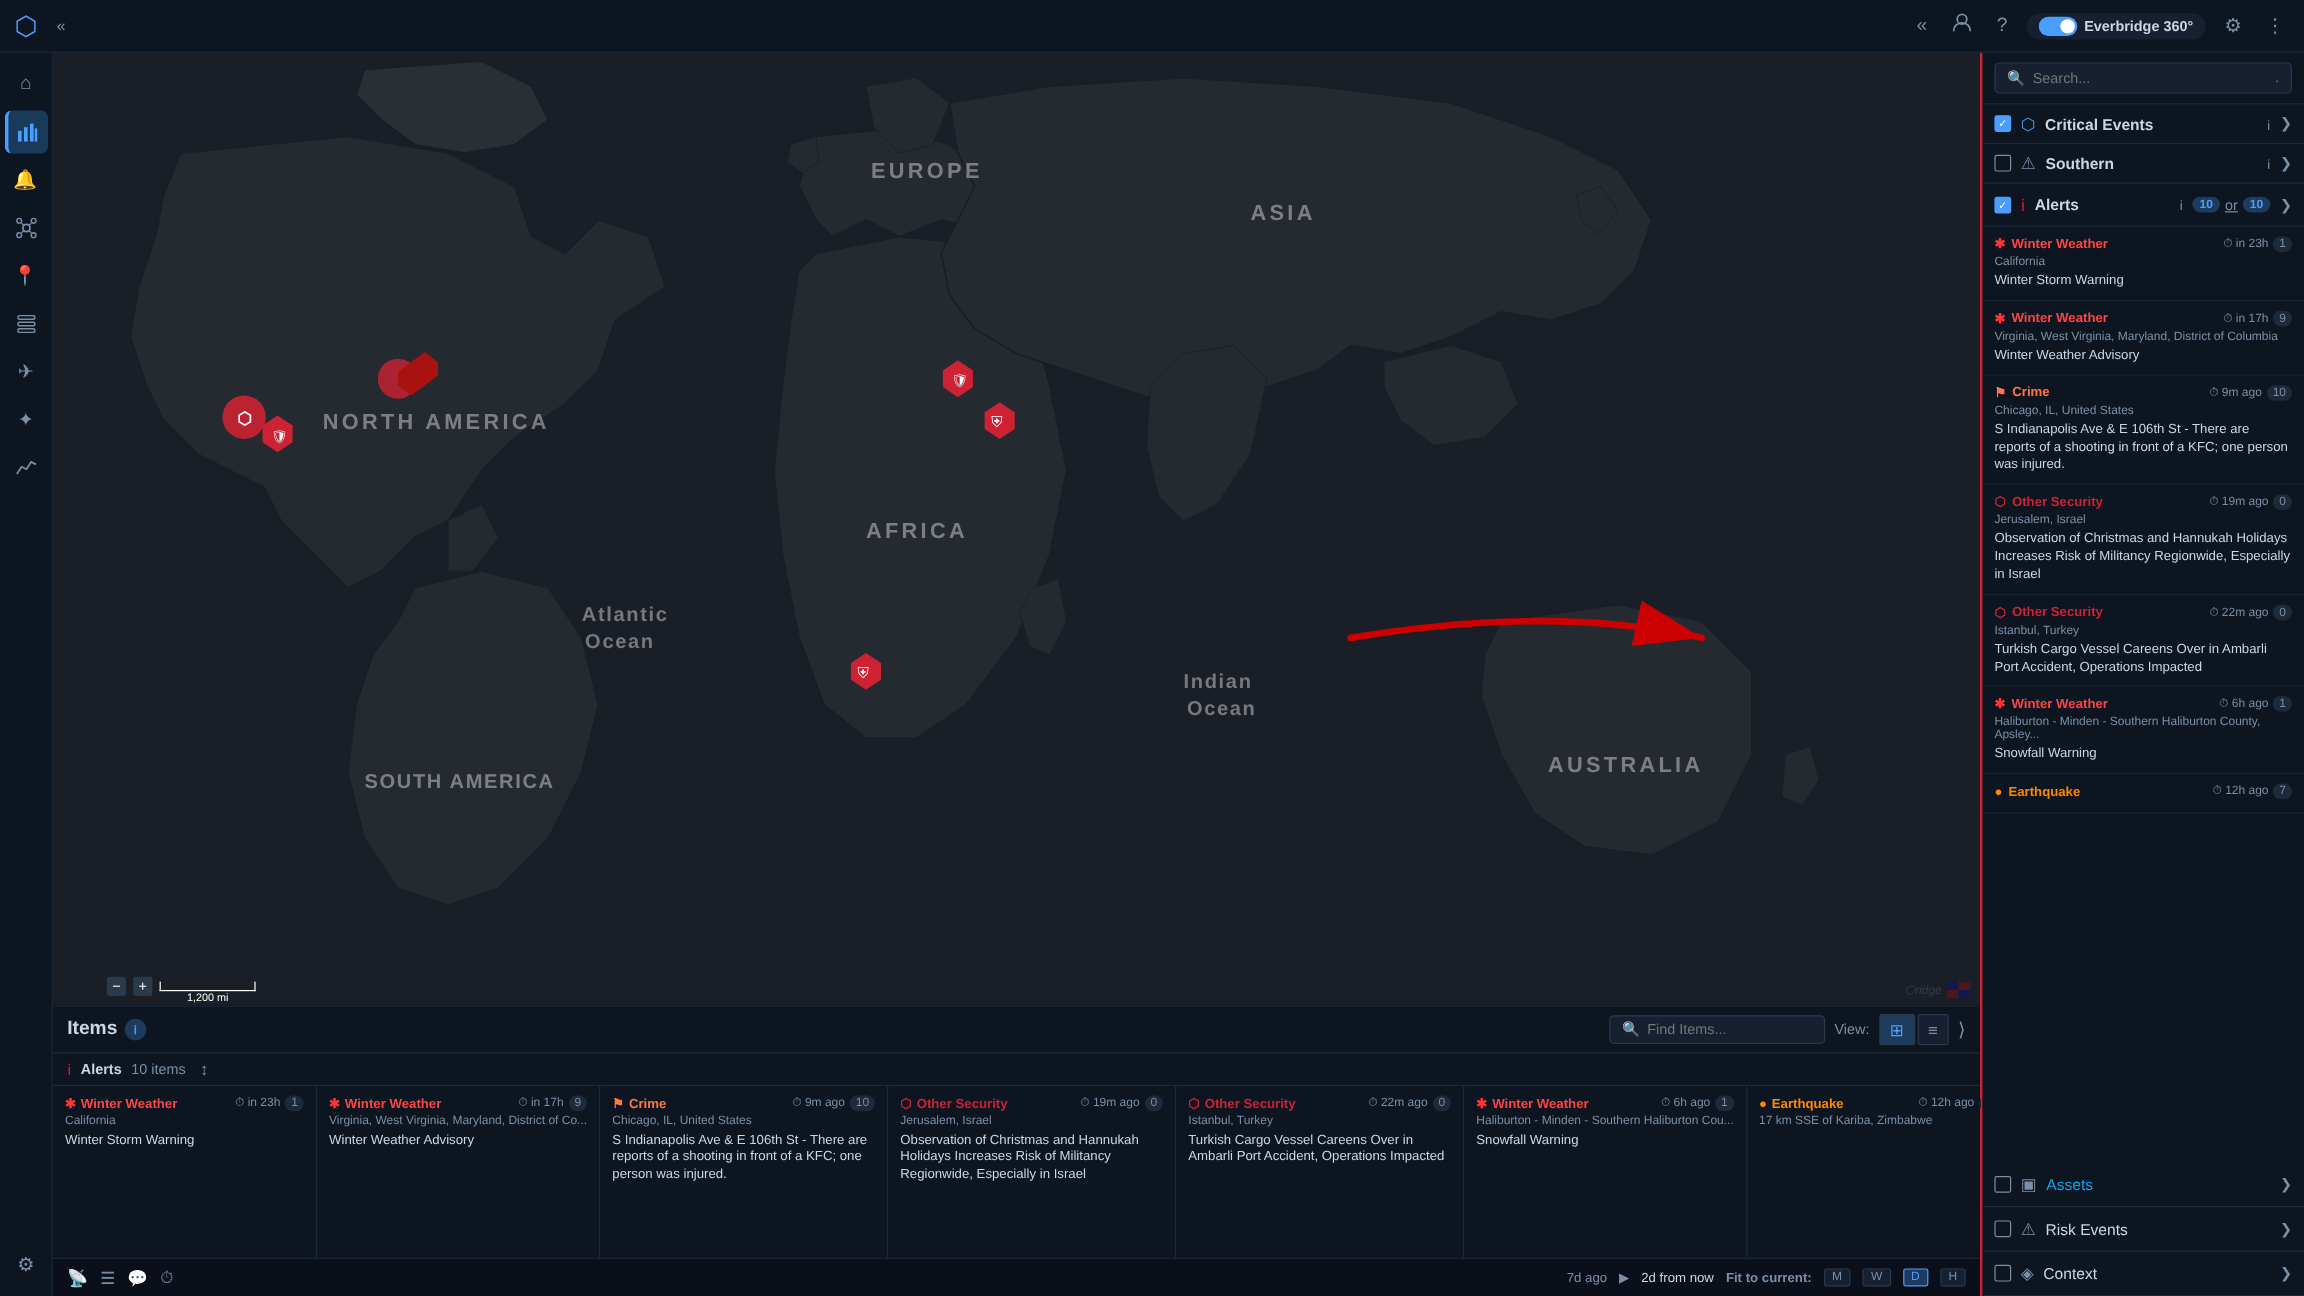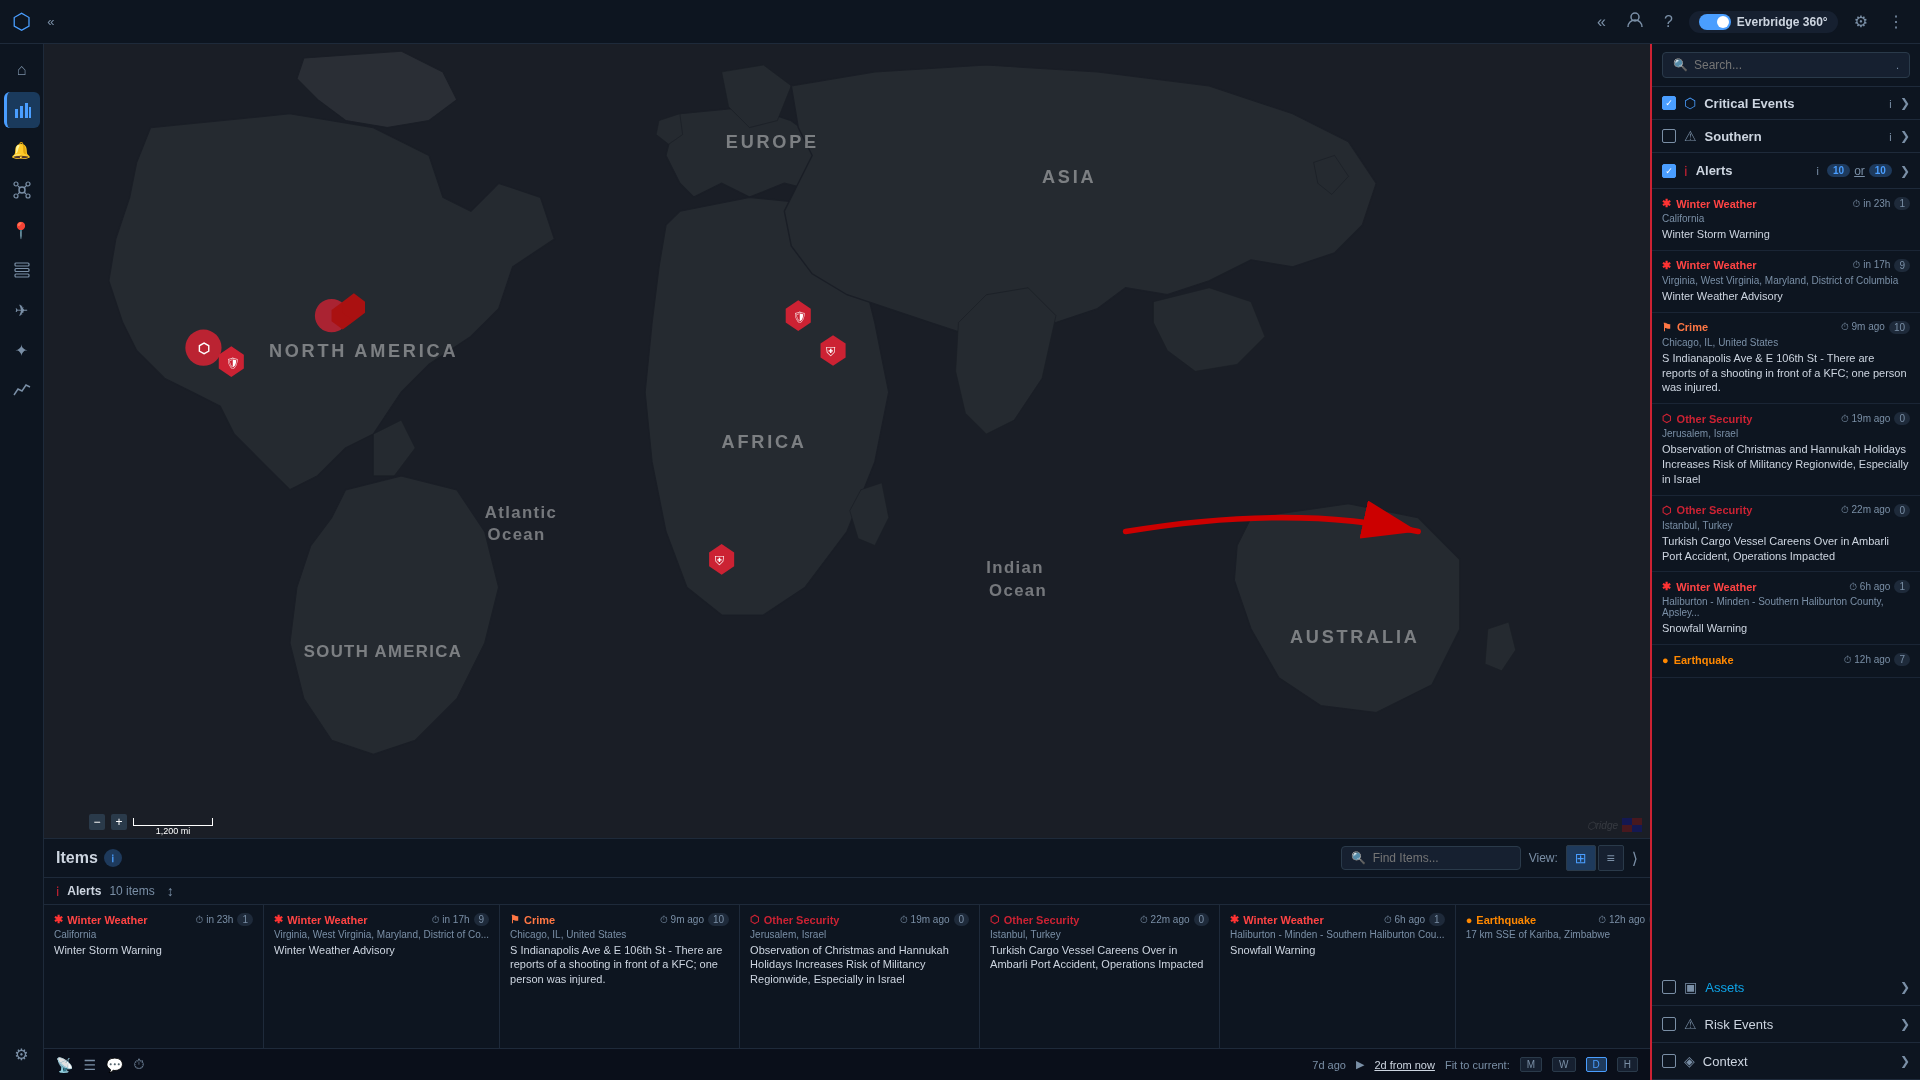--- a/index.html
+++ b/index.html
@@ -121,21 +121,21 @@
       display: flex;
       align-items: center;
       justify-content: space-between;
       padding: 0 12px;
       font-size: 11px;
       color: #7a8fa6;
       flex-shrink: 0;
     }
     .bottom-left { display: flex; align-items: center; gap: 10px; }
     .bottom-right { display: flex; align-items: center; gap: 10px; }
-    .fit-btn { background: none; border: none; color: #7a8fa6; cursor: pointer; font-size: 11px; }
+    .fit-btn { background: none; border: none; color: #7a8fa6; cursor: pointer; font-size: 11px; font-weight: bold; }
     .period-btn { background: #162030; border: 1px solid #2a3a4a; color: #7a8fa6; padding: 1px 6px; border-radius: 2px; cursor: pointer; font-size: 10px; }
     .period-btn.active { background: #1e3a5c; color: #4a9eff; border-color: #4a9eff; }
 
     
     .right-panel {
       width: 270px;
       background: #0d1520;
       border-left: 2px solid #cc2233;
       display: flex;
       flex-direction: column;
@@ -460,21 +460,21 @@
     <div class="bottom-bar">
       <div class="bottom-left">
         <span style="font-size:14px; cursor:pointer;">📡</span>
         <span style="font-size:14px; cursor:pointer;">☰</span>
         <span style="font-size:14px; cursor:pointer;">💬</span>
         <span style="font-size:14px; cursor:pointer;">⏱</span>
       </div>
       <div class="bottom-right">
         <span>7d ago</span>
         <span>▶</span>
-        <span style="color:#cdd5e0;text-decoration:underline;">2d from now</span>
+        <span style="color:#cdd5e0;">2d from now</span>
         <button class="fit-btn">Fit to current:</button>
         <button class="period-btn">M</button>
         <button class="period-btn">W</button>
         <button class="period-btn active">D</button>
         <button class="period-btn">H</button>
       </div>
     </div>
   </div>
 
   <div class="right-panel">

